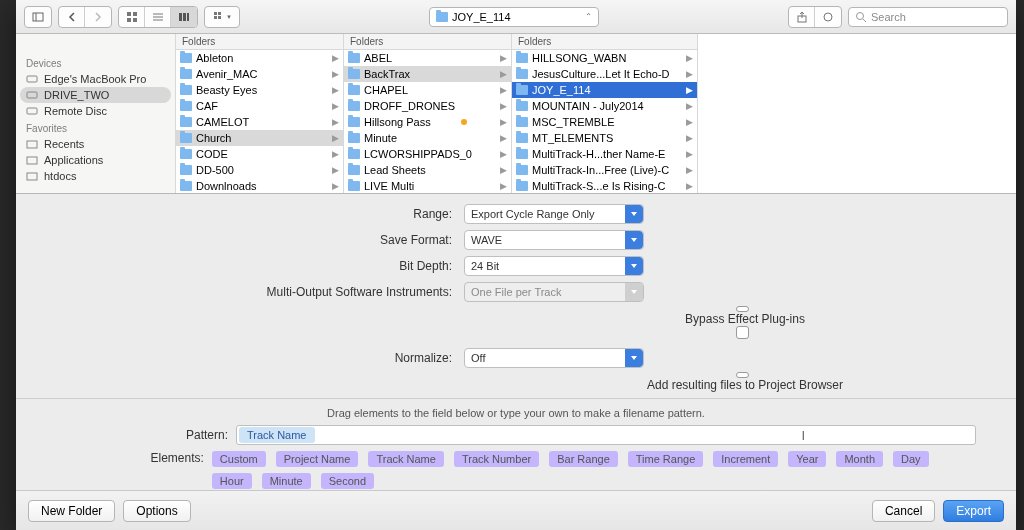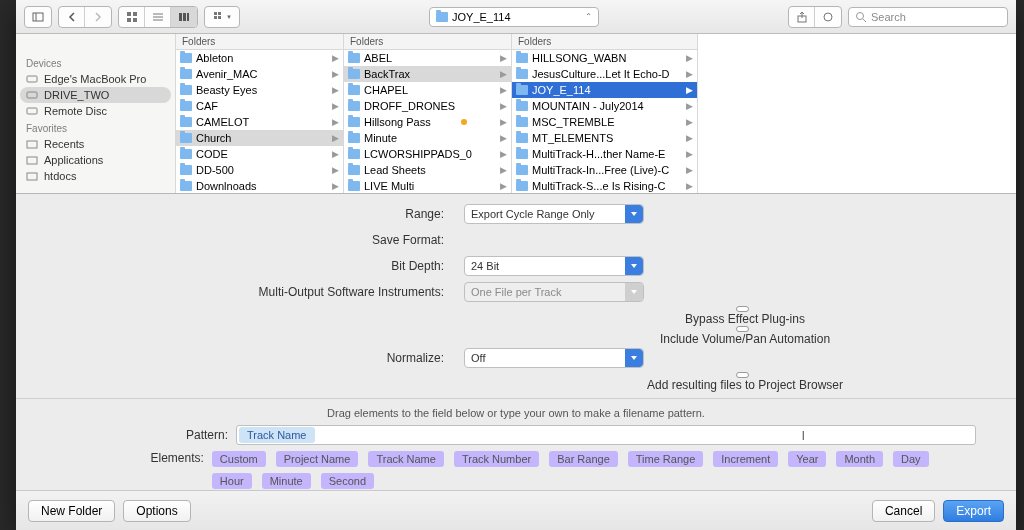--- a/index.html
+++ b/index.html
@@ -28,21 +28,21 @@
   .row.sel-grey { background:#d9d9d9; }
   .row.sel-blue { background:#2f6fd6; color:#fff; }
   .row.sel-blue .arrow { color:#fff; }
   .folder { width:12px; height:10px; background:#7fb8ef; border-radius:1px; position:relative; }
   .folder::before { content:""; position:absolute; top:-2px; left:0; width:5px; height:2px; background:#7fb8ef; border-radius:1px 1px 0 0;}
   .dot-orange { width:6px;height:6px;border-radius:50%;background:#f5a623; margin-left:auto; margin-right:2px;}
   .preview { flex:1; }
   
   .form { flex:1; padding:8px 0 0 0; font-size:12px; color:#333; overflow:hidden;}
   .frow { display:flex; align-items:center; height:24px; margin-bottom:2px; }
-  .frow label { width:448px; text-align:right; padding-right:20px; font-size:12px; color:#333;}
+  .frow label { width:448px; text-align:right; padding-right:12px; font-size:12px; color:#333;}
   .select { width:180px; height:20px; border:1px solid #bfbfbf; border-radius:4px; background:#fff; display:flex; align-items:center; padding:0 6px; font-size:11px; position:relative;}
   .select.dis { background:#eee; color:#8a8a8a;}
   .select .caret { position:absolute; right:0; top:0; width:18px; height:100%; background:#3b7ee0; border-radius:0 4px 4px 0; display:flex; align-items:center; justify-content:center;}
   .select.dis .caret { background:#cfcfcf;}
   .select .caret::after { content:""; border-left:3px solid transparent; border-right:3px solid transparent; border-top:4px solid #fff;}
   .chk { width:13px; height:13px; border:1px solid #9a9a9a; border-radius:3px; background:#fff; margin-right:6px;}
   .cline { display:flex; align-items:center; padding-left:458px; height:20px; font-size:12px;flex-direction:column;}
   .pattern-area { border-top:1px solid #cfcfcf; margin-top:6px; padding:8px 40px 0 40px;}
   .hint { text-align:center; font-size:11px; color:#555; margin-bottom:6px;}
   .prow { display:flex; align-items:center; margin-bottom:6px;}
@@ -351,20 +351,24 @@
   <div class="form">
     <div class="frow">
       <label>Range:</label>
       <div class="select">
           <span>Export Cycle Range Only</span>
           <span class="caret"></span>
         </div>
     </div>
     <div class="frow">
       <label>Save Format:</label>
+      <div class="select">
+          <span>WAVE</span>
+          <span class="caret"></span>
+        </div>
     </div>
     <div class="frow">
       <label>Bit Depth:</label>
       <div class="select">
           <span>24 Bit</span>
           <span class="caret"></span>
         </div>
     </div>
     <div class="frow">
       <label>Multi-Output Software Instruments:</label>
@@ -372,21 +376,20 @@
           <span>One File per Track</span>
           <span class="caret"></span>
         </div>
     </div>
     <div class="cline">
         <span class="chk"></span>
         <span>Bypass Effect Plug-ins</span>
       </div>
     <div class="cline">
         <span class="chk"></span>
-        <span>Include Volume/Pan Automation</span>
       </div>
     <div class="frow">
       <label>Normalize:</label>
       <div class="select">
           <span>Off</span>
           <span class="caret"></span>
         </div>
     </div>
     <div class="cline">
         <span class="chk"></span>

